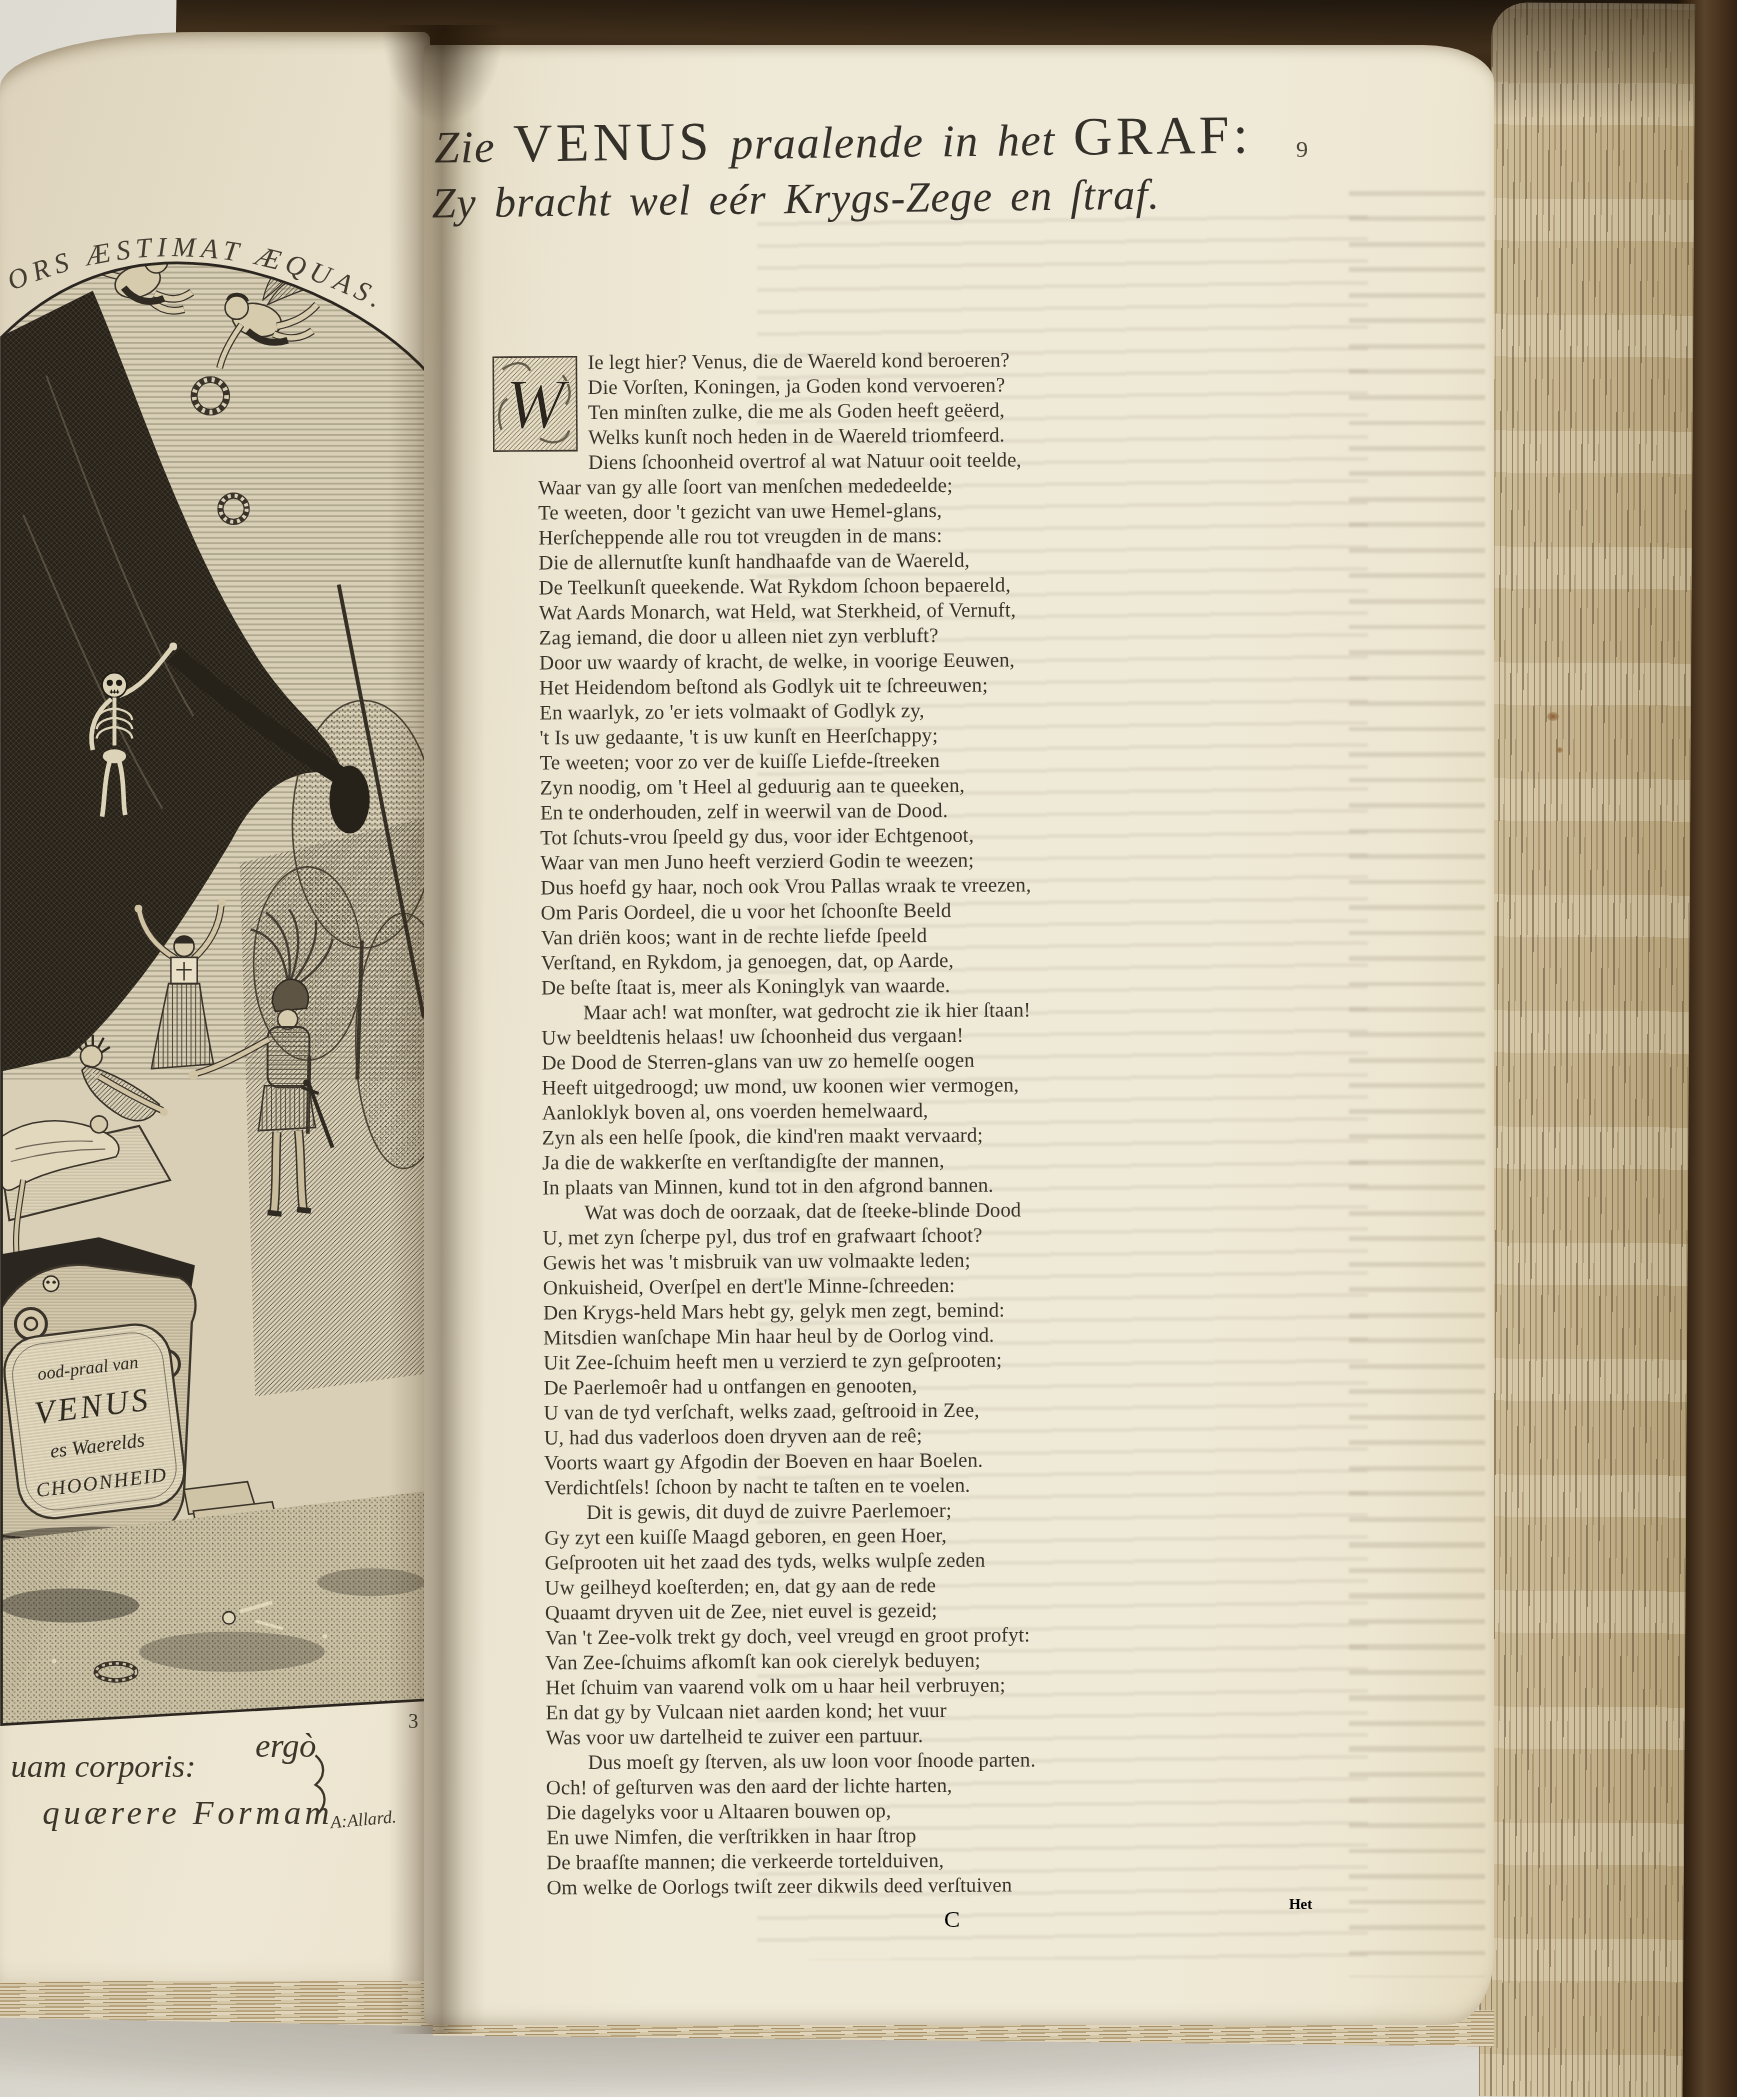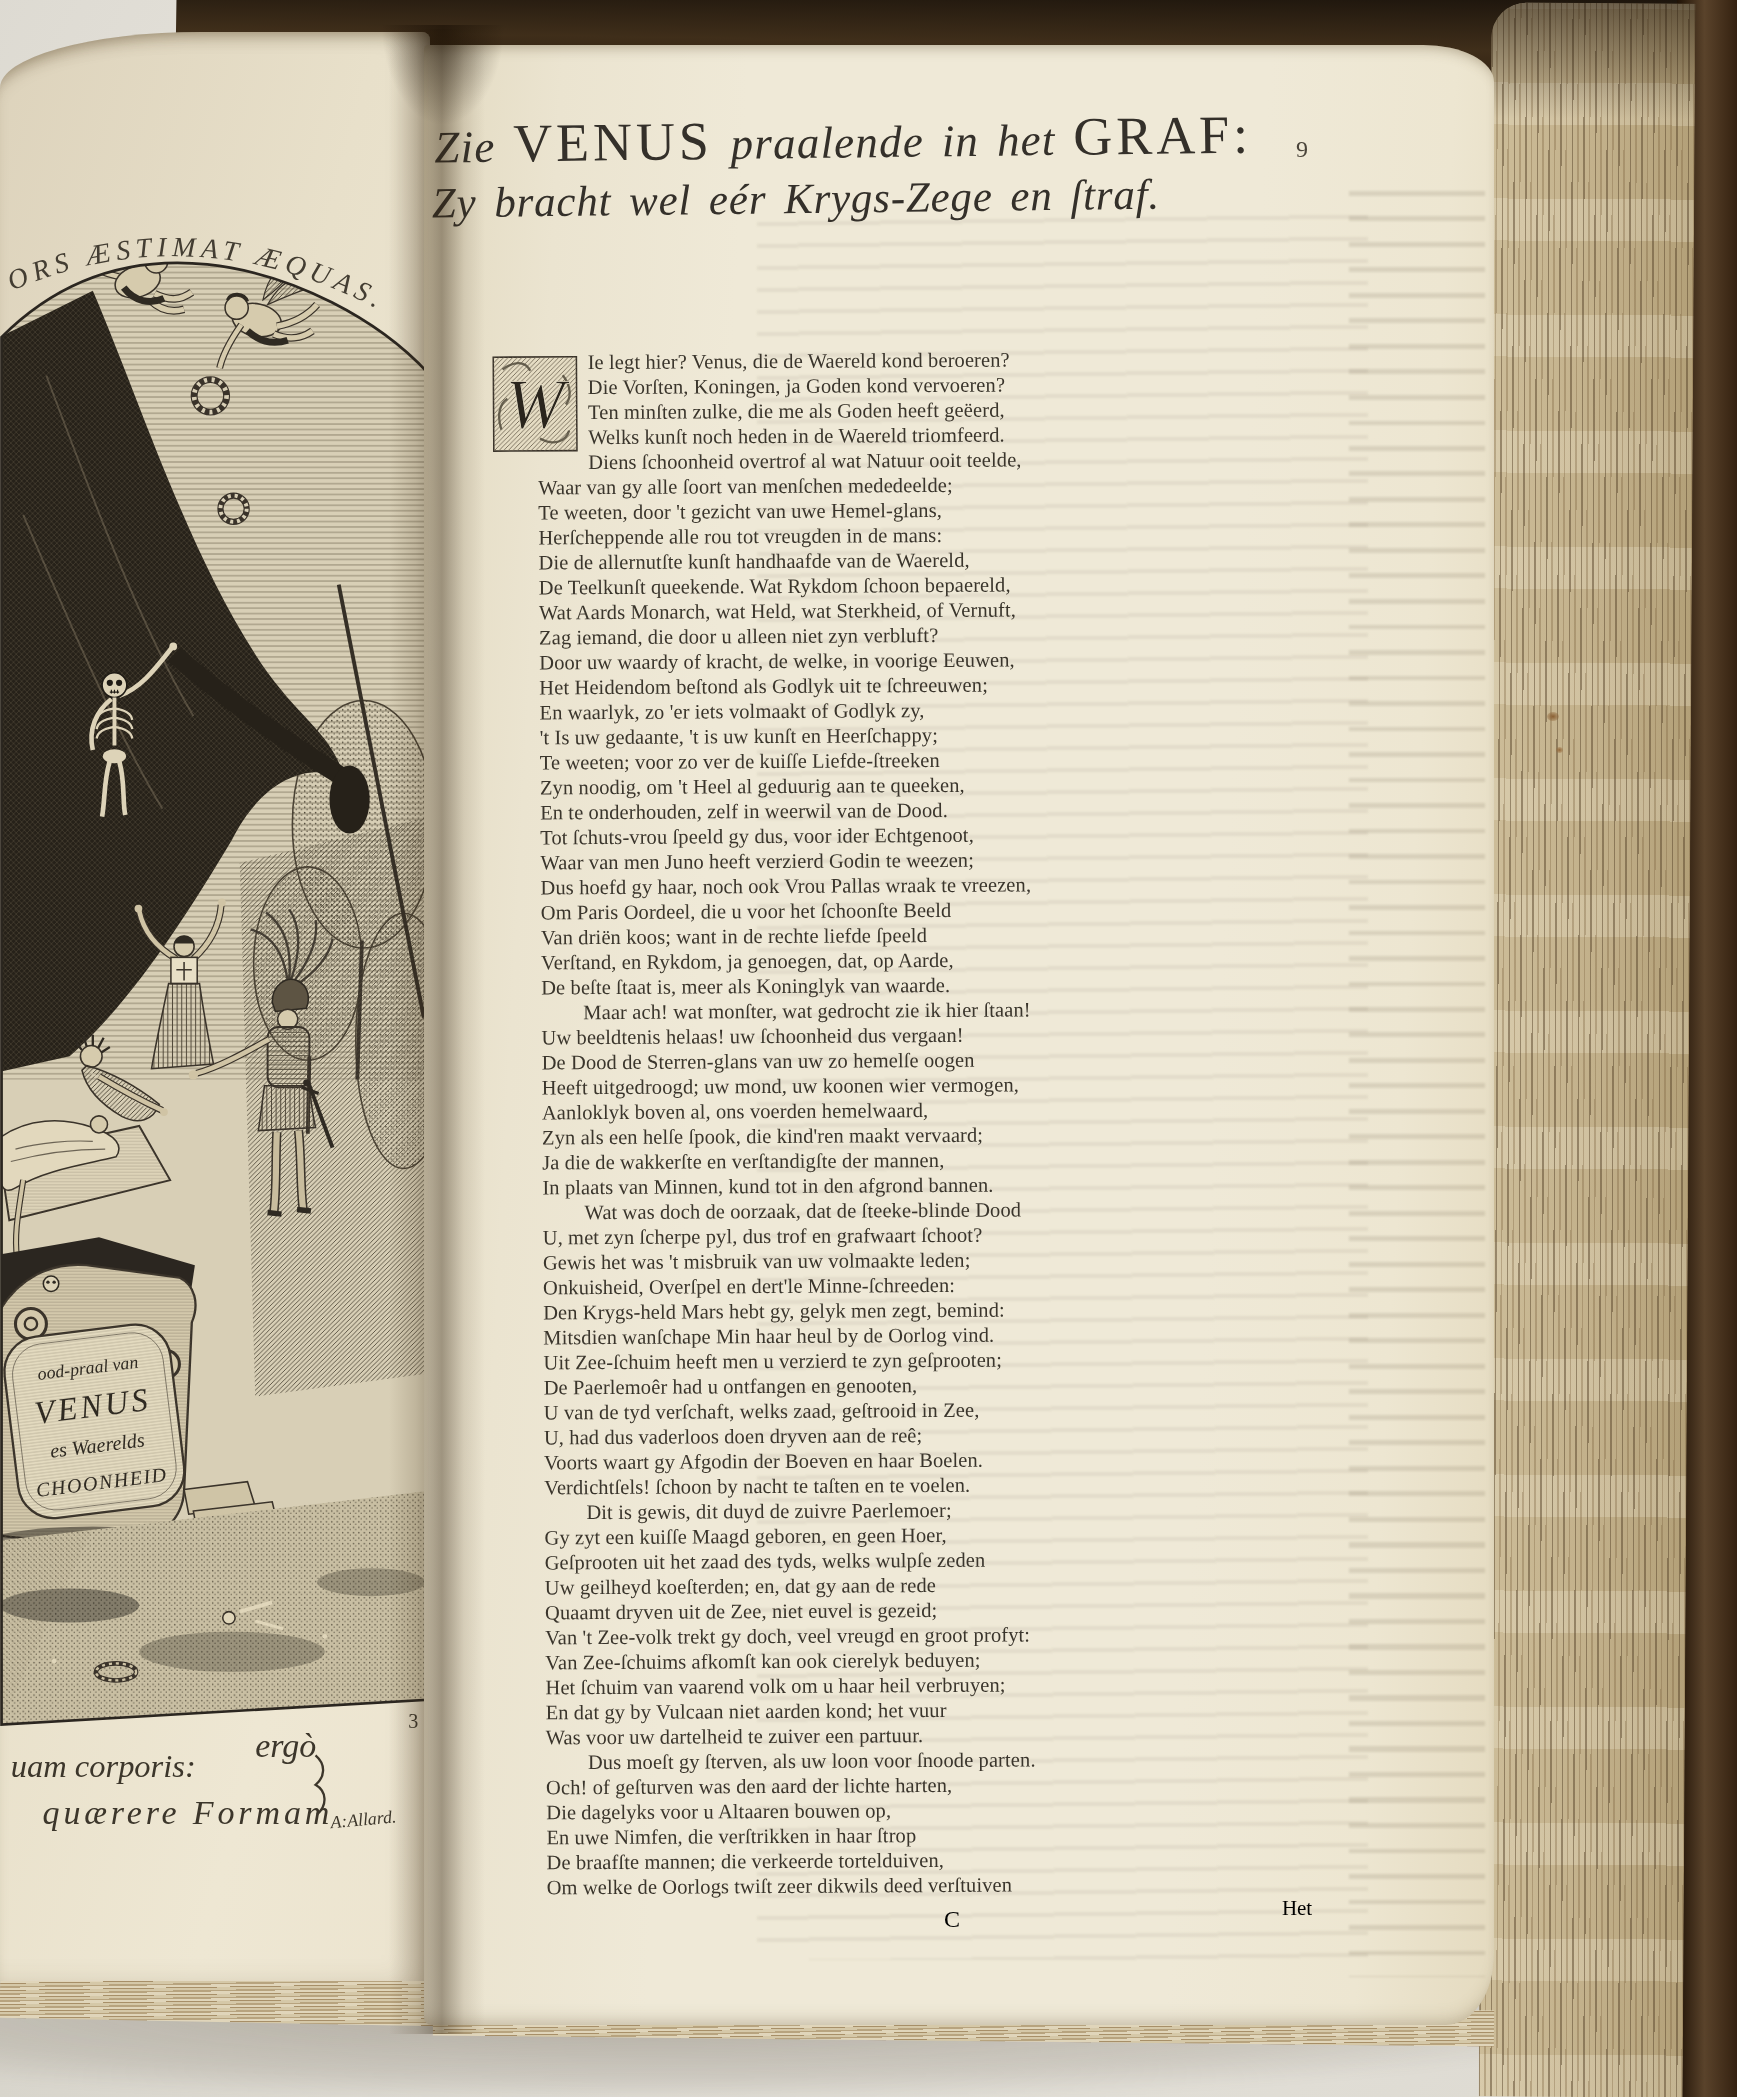--- a/index.html
+++ b/index.html
@@ -58,21 +58,21 @@
   .title1 .ti{font-style:italic;font-size:45px;letter-spacing:1.2px;word-spacing:5.4px;}
   .title1 .tc{font-size:54px;letter-spacing:3.9px;}
   .title2{margin-top:3.1px;font-style:italic;font-size:43px;letter-spacing:0.8px;word-spacing:6.2px;padding-left:1.5px;}
   .poem{position:absolute;left:118px;top:303px;width:781px;transform:rotate(-0.35deg);
     font-size:20.5px;line-height:25px;color:#3a352c;letter-spacing:0.1px;}
   .pline{white-space:nowrap;}
   .pline.indent{padding-left:42px;}
   .dropcap{float:left;width:87px;height:97px;margin:4.6px 9.3px 0 -46px;}
   .sigrow{position:relative;height:37px;margin-top:4.6px;}
   .sigC{position:absolute;left:402px;top:0;font-size:24px;}
-  .catch{position:absolute;right:10.8px;top:-9.3px;font-size:21px;}
+  .catch{position:absolute;right:10.8px;top:-9.3px;font-size:15px;font-weight:bold;}
   svg text{font-family:"Liberation Serif","DejaVu Serif",serif;}
 </style>
 </head>
 <body>
 
 <div class="scene">
   <div class="backdrop"></div>
   <div class="floor-shadow"></div>
   <div class="cover-top"></div>
   <div class="cover-right"></div>

